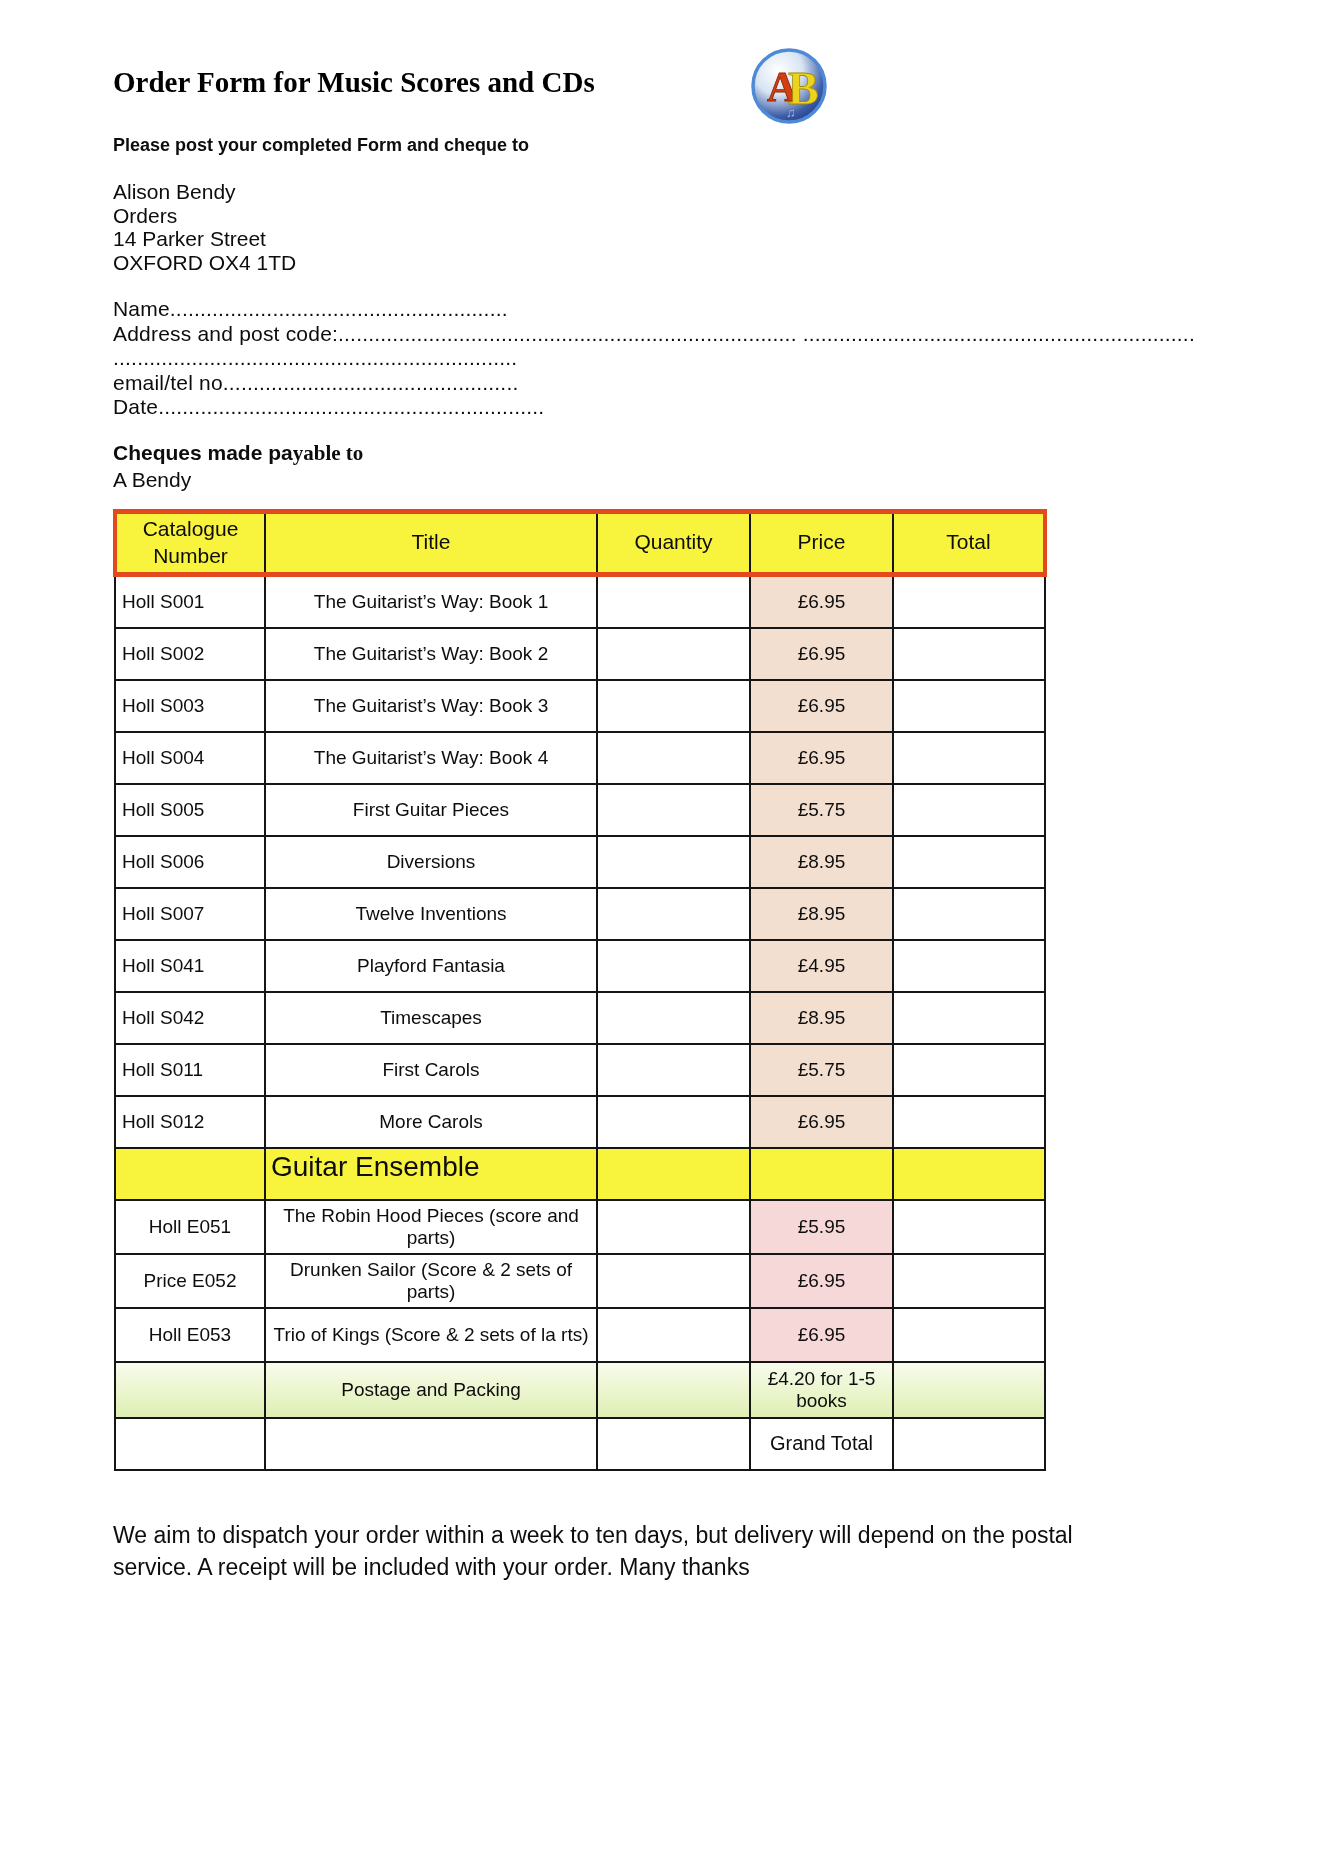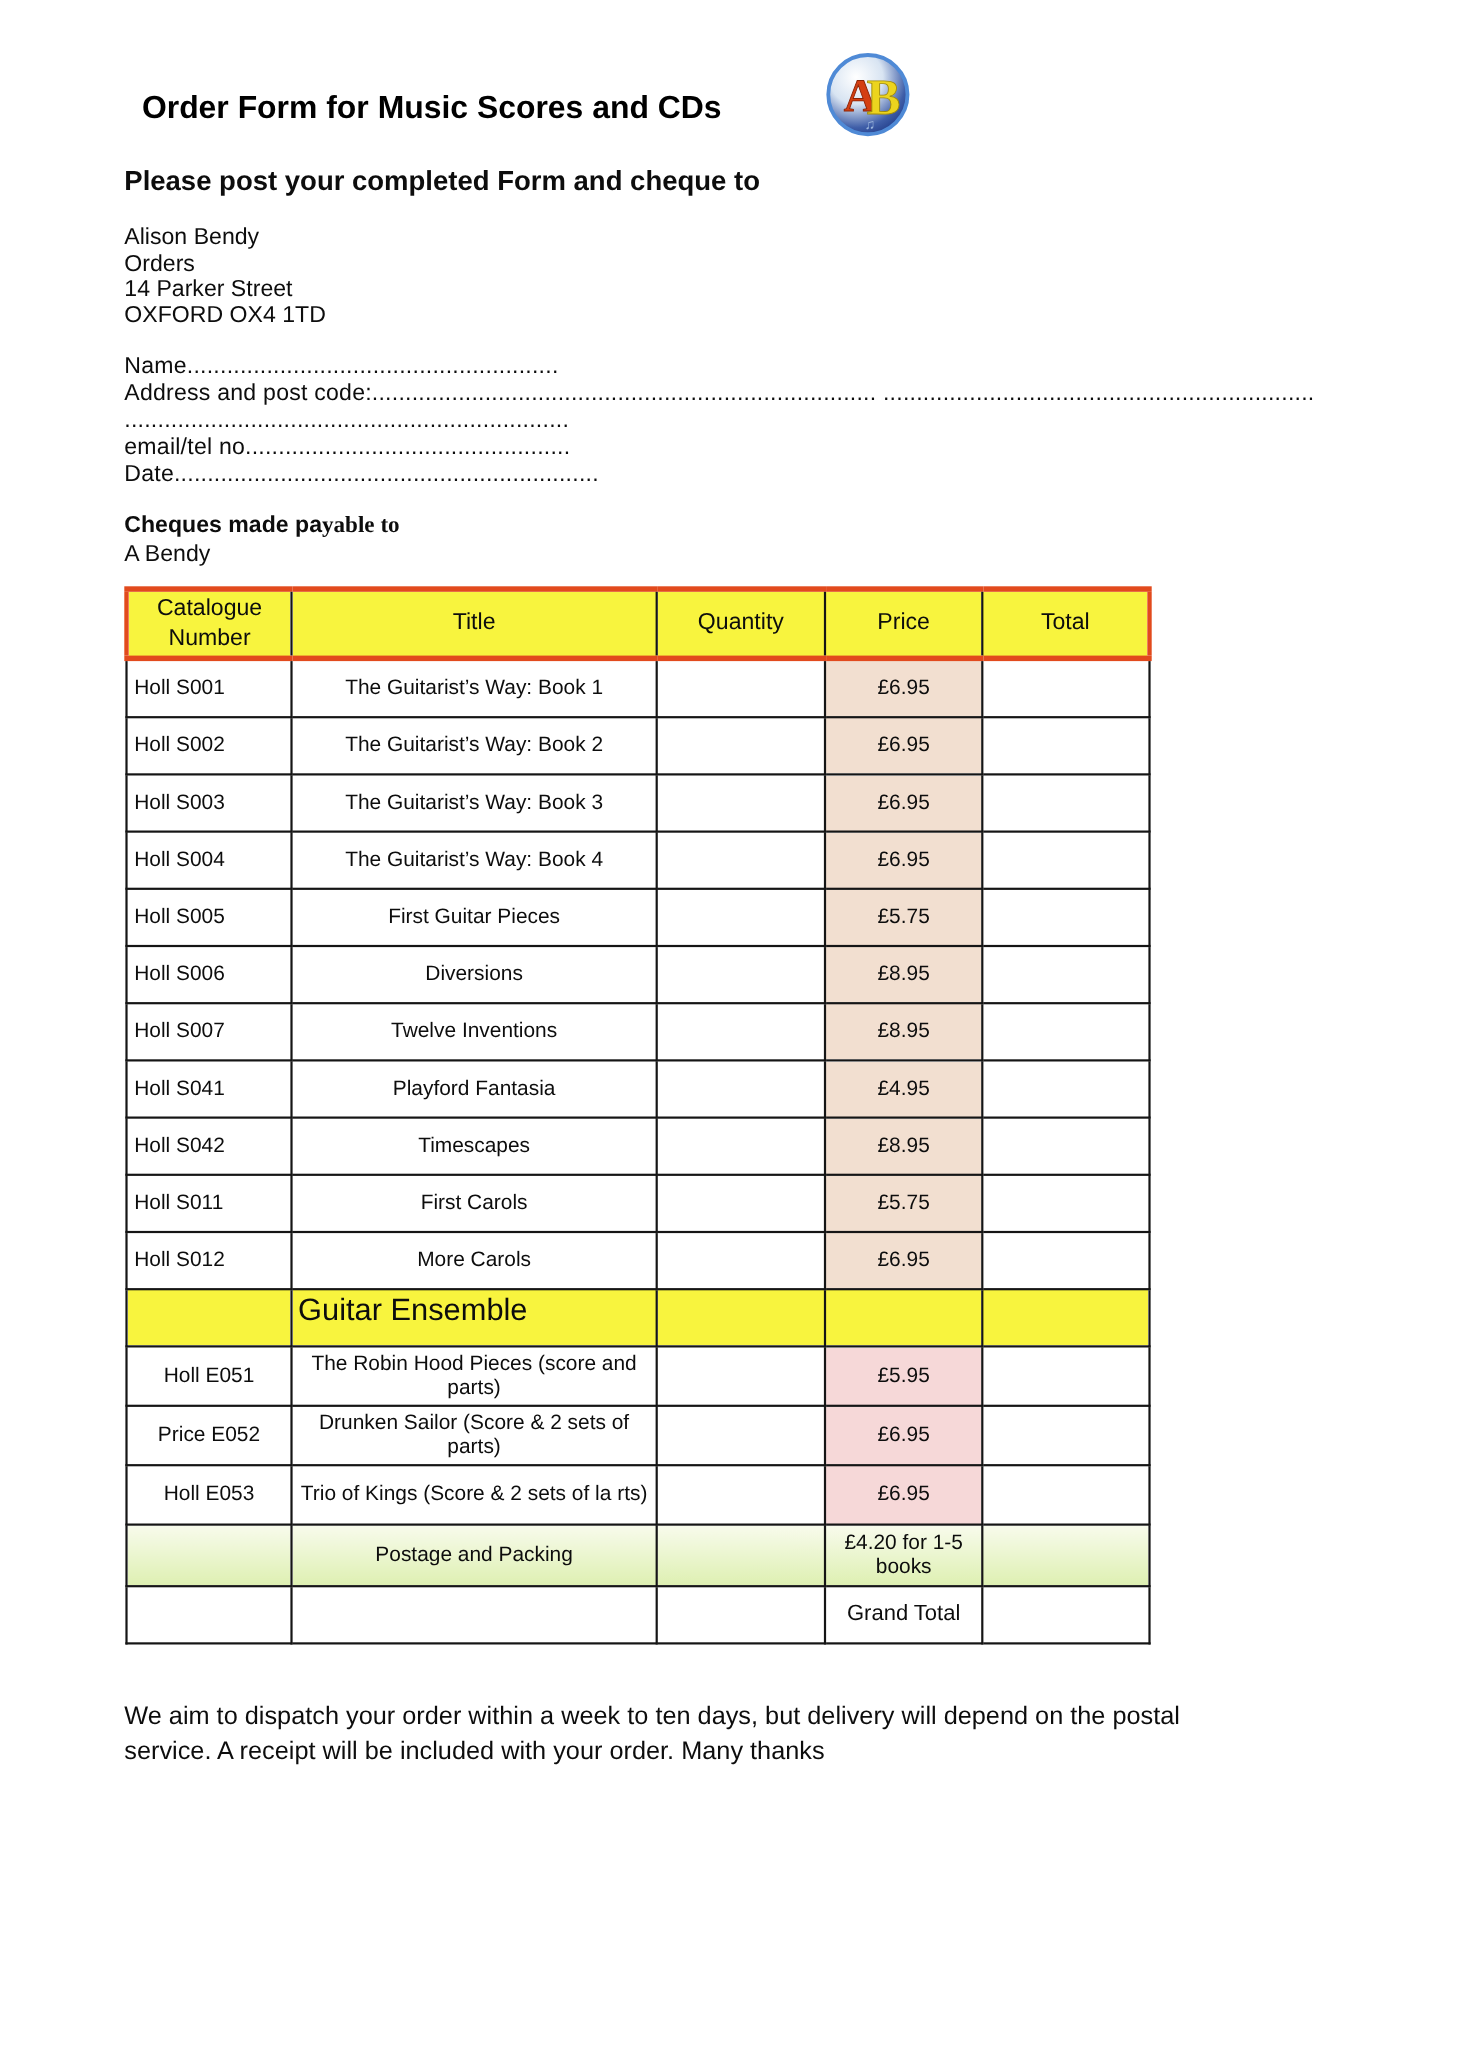--- a/index.html
+++ b/index.html
@@ -1,21 +1,21 @@
 <!DOCTYPE html>
 <html style="--header-yellow: #f8f43e; --header-border: #e24a1d; --price-peach: #f2dfd0; --price-pink: #f6d8d8; --postage-green: #def0b2;"><head>
 <meta charset="utf-8">
 <style>
   html,body{margin:0;padding:0;background:#ffffff;}
   .page{position:relative;width:1338px;height:1860px;background:#ffffff;overflow:hidden;
         font-family:"Liberation Sans",sans-serif;color:#0d0d0d;}
   .content{position:absolute;left:113px;top:66px;width:1100px;}
 
-  h1.doc-title{margin:16px;font-family:Liberation Sans, sans-serif;font-weight:bold;font-size:29px;color:#000;}
-  .post-instr{margin:36px 0 12px 0;font-weight:bold;font-size:25px;}
+  h1.doc-title{margin:0;font-family:Liberation Serif, serif;font-weight:bold;font-size:29px;color:#000;}
+  .post-instr{margin:36px 0 12px 0;font-weight:bold;font-size:18px;}
   .recipient{margin-top:24px;font-size:21px;line-height:23.5px;}
   .fields{margin-top:23px;font-size:21px;line-height:24.5px;letter-spacing:.2px;}
   .cheques{margin:21px 0 0 0;font-weight:bold;font-size:21px;}
   .cheques .serif{font-family:"Liberation Serif",serif;}
   .payee{font-size:21px;margin-top:2px;}
 
   .logo{position:absolute;left:750px;top:46px;width:78px;height:80px;}
 
   table.order{margin-top:17px;border-collapse:collapse;table-layout:fixed;width:930px;}
   col.c-cat{width:150px;}col.c-ttl{width:332px;}col.c-qty{width:153px;}col.c-prc{width:143px;}col.c-tot{width:152px;}

